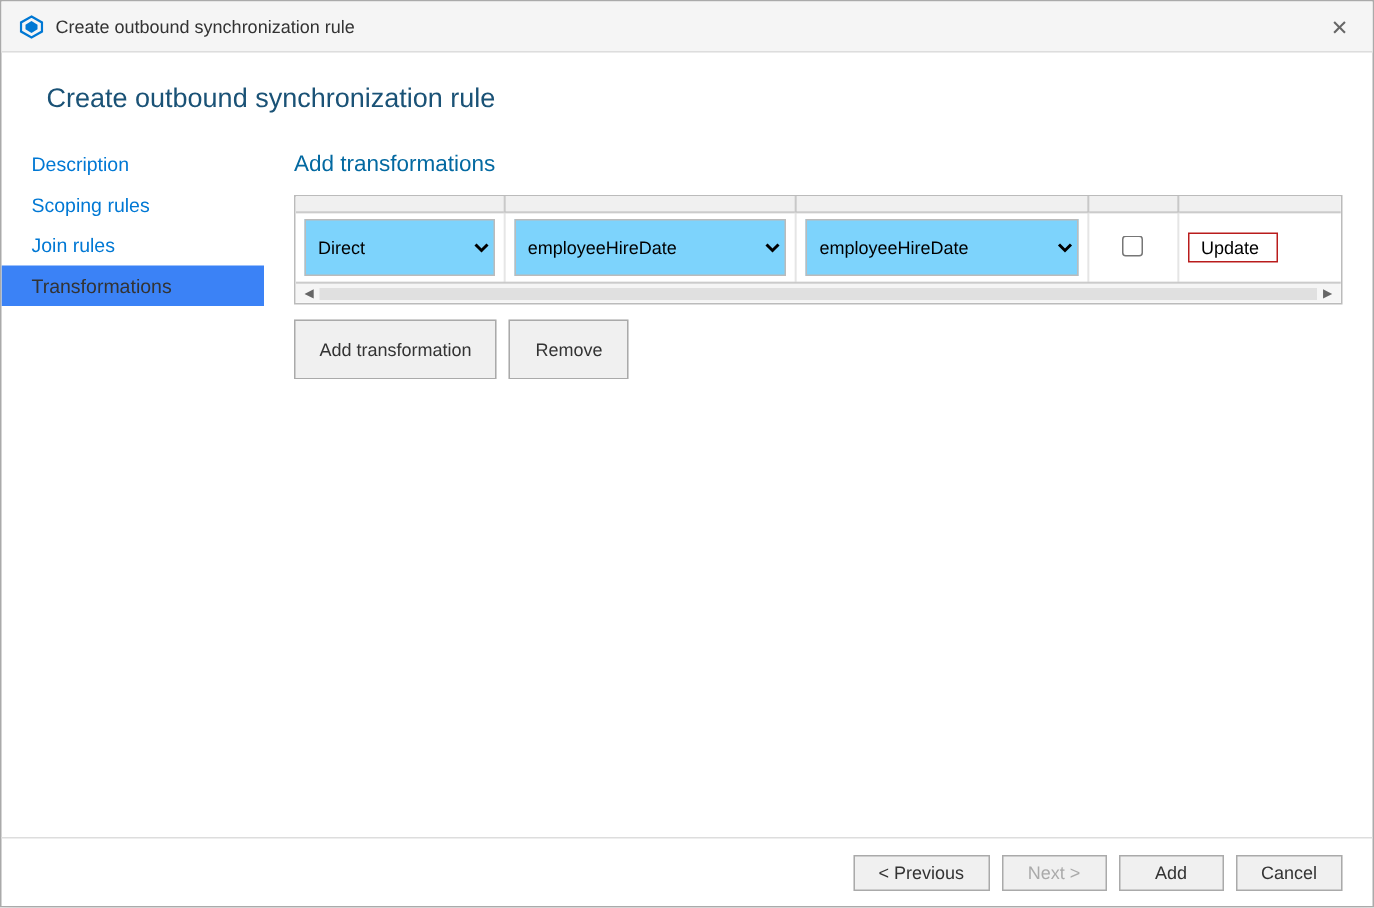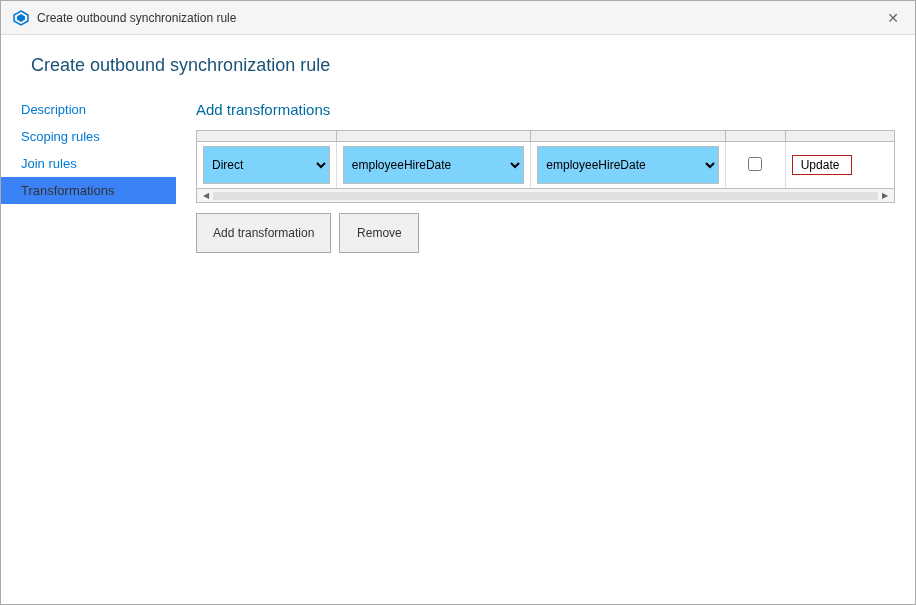--- a/index.html
+++ b/index.html
@@ -322,13 +322,19 @@
         </div>
       </div>
 
       <div class="buttons-row">
         <button class="btn primary">Add transformation</button>
         <button class="btn">Remove</button>
       </div>
     </div>
   </div>
 
+  <div class="dialog-footer">
+    <button class="footer-btn">&lt; Previous</button>
+    <button class="footer-btn" disabled="">Next &gt;</button>
+    <button class="footer-btn">Add</button>
+    <button class="footer-btn">Cancel</button>
+  </div>
 </div>
 
 </body></html>

